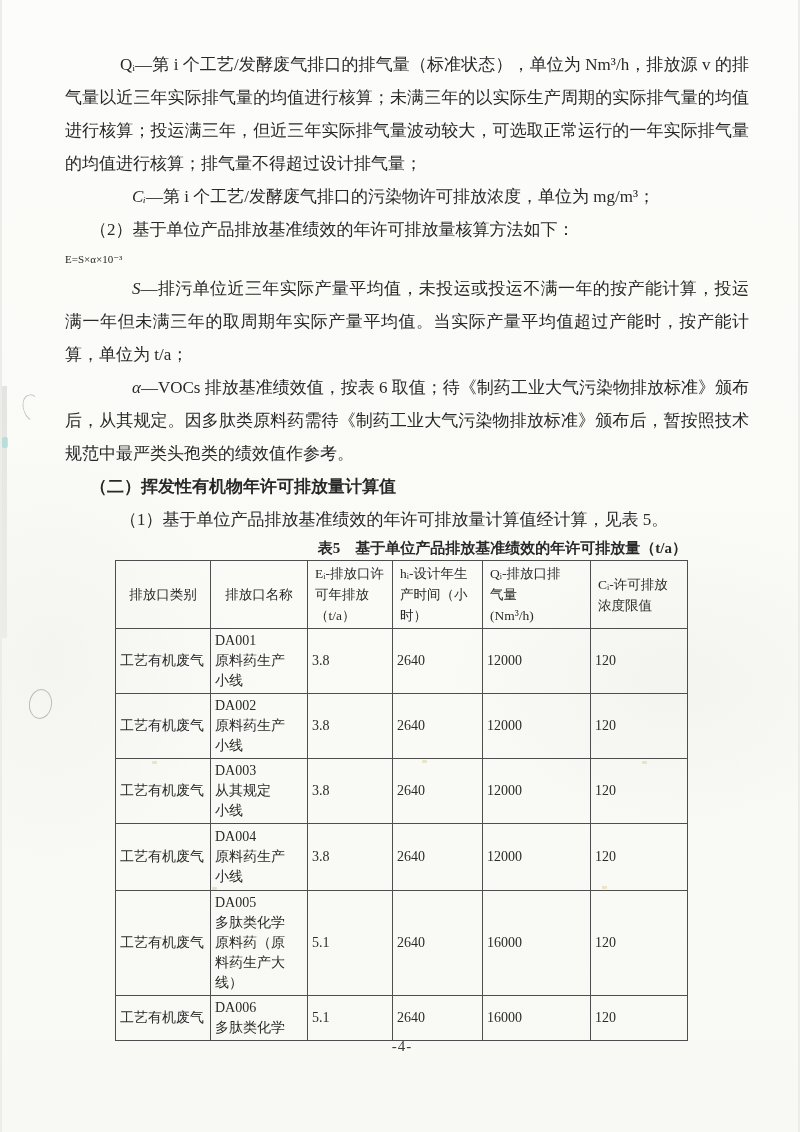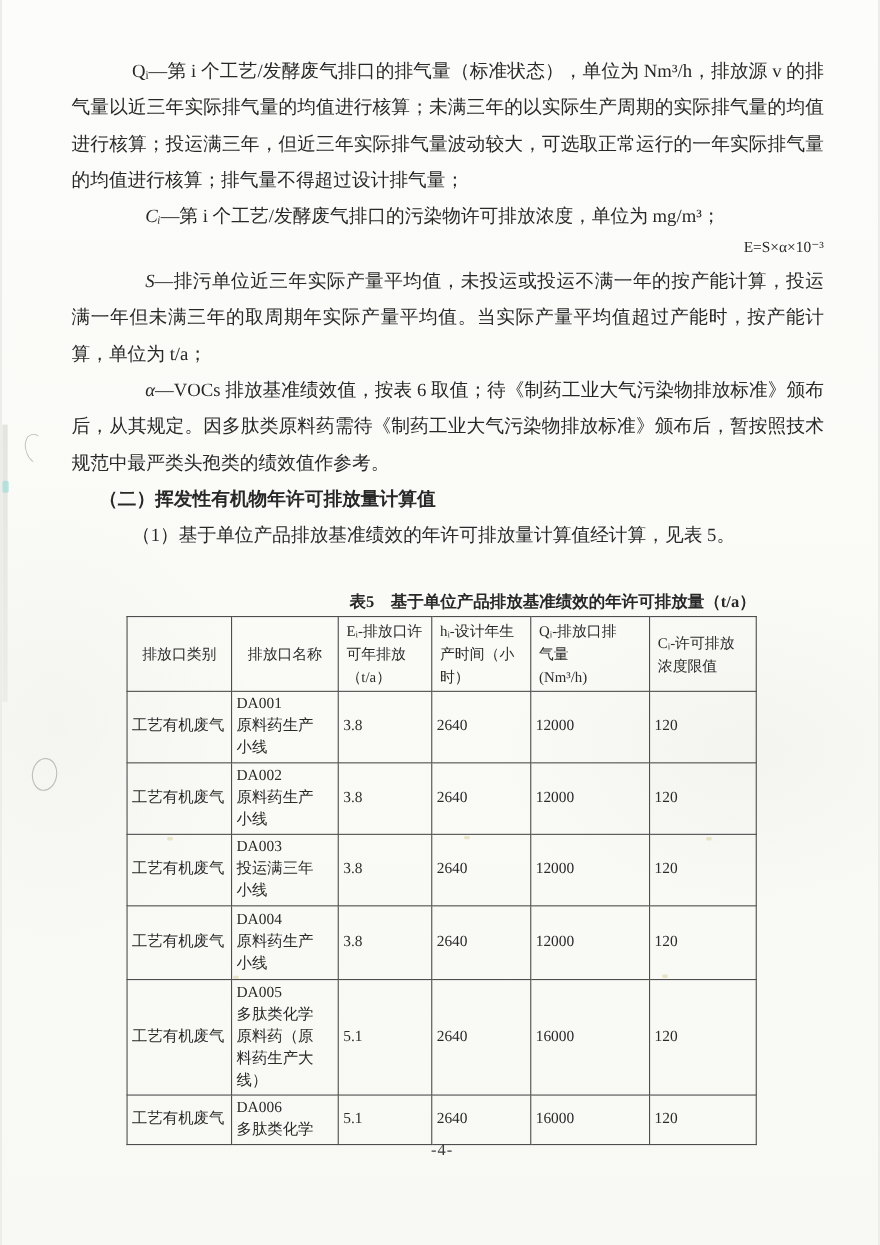--- a/index.html
+++ b/index.html
@@ -13,21 +13,21 @@
     overflow:hidden;
     font-family:"Liberation Serif","DejaVu Serif",serif;
     color:#282828;
   }
   .body-text { position:absolute; left:63px; top:48px; width:684px; }
   .para { margin:0; font-size:17px; line-height:33px; text-align:justify; }
   .ind-55 { text-indent:55px; }
   .ind-67 { text-indent:67px; }
   .ind-25 { text-indent:25px; }
   .ind-22 { text-indent:22px; }
-  .formula { margin:0; font-size:14px; line-height:26px; text-align:right; text-indent:0; }
+  .formula { margin:0; font-size:11px; line-height:26px; text-align:left; text-indent:0; }
   .h-section { font-weight:bold; }
   .var-italic { font-style:italic; }
   .var-roman { font-style:normal; }
 
   .tbl-caption {
     position:absolute; left:113px; top:538px; width:572px;
     font-size:15px; font-weight:bold; text-align:right; line-height:20px;
   }
   table.permit {
     position:absolute; left:113px; top:560px;
@@ -79,20 +79,21 @@
   <div class="speck" style="left:640px;top:761px;"></div>
   <div class="speck" style="left:210px;top:887px;"></div>
   <div class="speck" style="left:600px;top:886px;"></div>
 
   <div class="body-text">
 
     <p class="para ind-55"><span class="var-roman">Qᵢ</span><span>—第 i 个工艺/发酵废气排口的排气量（标准状态），单位为 Nm³/h，排放源 v 的排气量以近三年实际排气量的均值进行核算；未满三年的以实际生产周期的实际排气量的均值进行核算；投运满三年，但近三年实际排气量波动较大，可选取正常运行的一年实际排气量的均值进行核算；排气量不得超过设计排气量；</span></p>
 
     <p class="para ind-67"><span class="var-italic">Cᵢ</span><span>—第 i 个工艺/发酵废气排口的污染物许可排放浓度，单位为 mg/m³；</span></p>
 
+    <p class="para ind-25">（2）基于单位产品排放基准绩效的年许可排放量核算方法如下：</p>
 
     <p class="para formula">E=S×α×10⁻³</p>
 
 
     <p class="para ind-67"><span class="var-italic">S</span><span>—排污单位近三年实际产量平均值，未投运或投运不满一年的按产能计算，投运满一年但未满三年的取周期年实际产量平均值。当实际产量平均值超过产能时，按产能计算，单位为 t/a；</span></p>
 
     <p class="para ind-67"><span class="var-italic">α</span><span>—VOCs 排放基准绩效值，按表 6 取值；待《制药工业大气污染物排放标准》颁布后，从其规定。因多肽类原料药需待《制药工业大气污染物排放标准》颁布后，暂按照技术规范中最严类头孢类的绩效值作参考。</span></p>
 
     <p class="para ind-25 h-section">（二）挥发性有机物年许可排放量计算值</p>
 
@@ -145,21 +146,21 @@
 原料药生产
 小线</td>
         <td class="al-c">3.8</td>
         <td class="al-c">2640</td>
         <td class="al-c">12000</td>
         <td class="al-c">120</td>
       </tr>
       <tr style="height:62px">
         <td class="al-c">工艺有机废气</td>
         <td class="al-c pre">DA003
-投运满三年
+从其规定
 小线</td>
         <td class="al-c">3.8</td>
         <td class="al-c">2640</td>
         <td class="al-c">12000</td>
         <td class="al-c">120</td>
       </tr>
       <tr style="height:67px">
         <td class="al-c">工艺有机废气</td>
         <td class="al-c pre">DA004
 原料药生产

